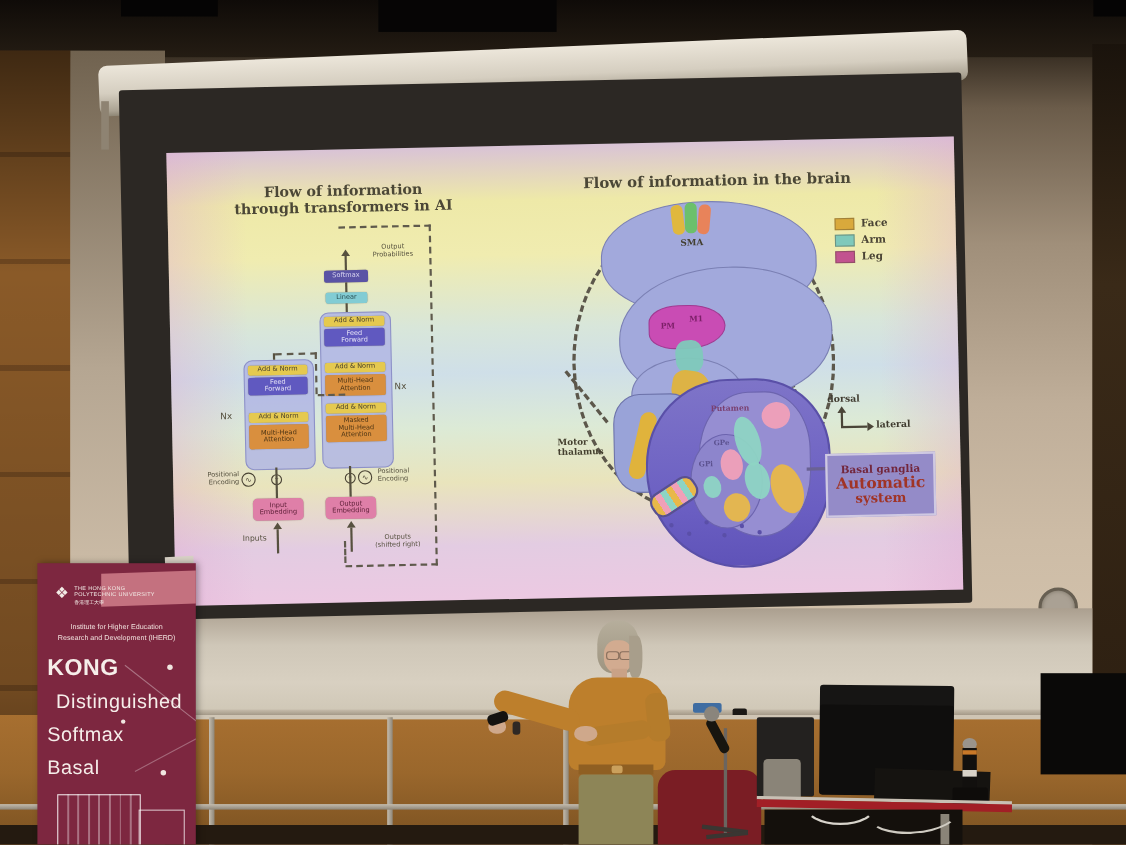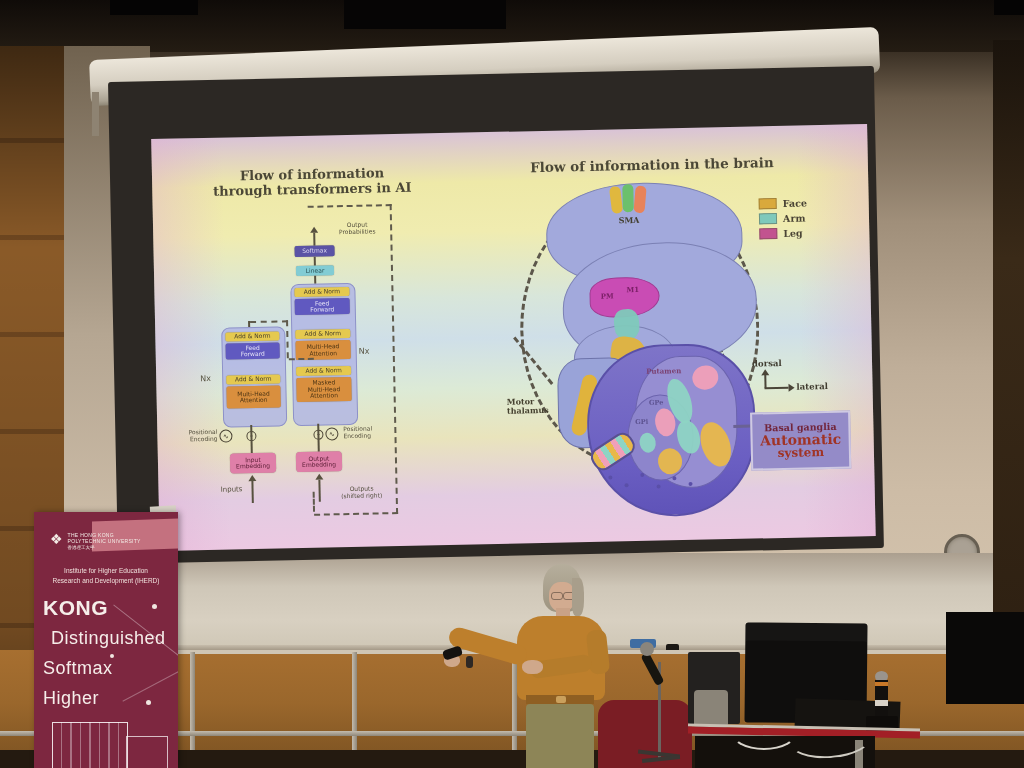--- a/index.html
+++ b/index.html
@@ -277,21 +277,21 @@
         <div style="font-size:5px;color:#f3ece6;letter-spacing:.3px">THE HONG KONG</div>
         <div style="font-size:5px;color:#f3ece6;letter-spacing:.3px">POLYTECHNIC UNIVERSITY</div>
         <div style="font-size:4.5px;color:#f3ece6">香港理工大學</div>
       </div>
     </div>
     <div class="pre" style="position:absolute;left:6px;top:54px;width:132px;text-align:center;font-size:6.5px;line-height:1.5;color:#f0e0dc">Institute for Higher Education
 Research and Development (IHERD)</div>
     <div class="banner-line" style="position:absolute;left:9px;top:84px;font-size:21px">KONG</div>
     <div class="banner-line" style="position:absolute;left:17px;top:116px;font-size:18px;font-weight:normal">Distinguished</div>
     <div class="banner-line" style="position:absolute;left:9px;top:146px;font-size:18px;font-weight:normal">Softmax</div>
-    <div class="banner-line" style="position:absolute;left:9px;top:176px;font-size:18px;font-weight:normal">Higher</div>
+    <div class="banner-line" style="position:absolute;left:9px;top:176px;font-size:18px;font-weight:normal">Basal</div>
     <div class="abs" style="left:70px;top:120px;width:90px;height:1px;background:rgba(255,255,255,.35);transform:rotate(38deg)"></div>
     <div class="abs" style="left:84px;top:170px;width:80px;height:1px;background:rgba(255,255,255,.3);transform:rotate(-28deg)"></div>
     <div class="abs" style="left:118px;top:92px;width:5px;height:5px;border-radius:50%;background:#f0e6e0"></div>
     <div class="abs" style="left:76px;top:142px;width:4px;height:4px;border-radius:50%;background:#f0e6e0"></div>
     <div class="abs" style="left:112px;top:188px;width:5px;height:5px;border-radius:50%;background:#f0e6e0"></div>
     <div class="abs" style="left:18px;top:210px;width:74px;height:46px;border:1.5px solid rgba(255,255,255,.85);background:repeating-linear-gradient(90deg,transparent 0 8px,rgba(255,255,255,.35) 8px 9.5px)"></div>
     <div class="abs" style="left:92px;top:224px;width:40px;height:32px;border:1.5px solid rgba(255,255,255,.7)"></div>
   </div>
 
 </div>

